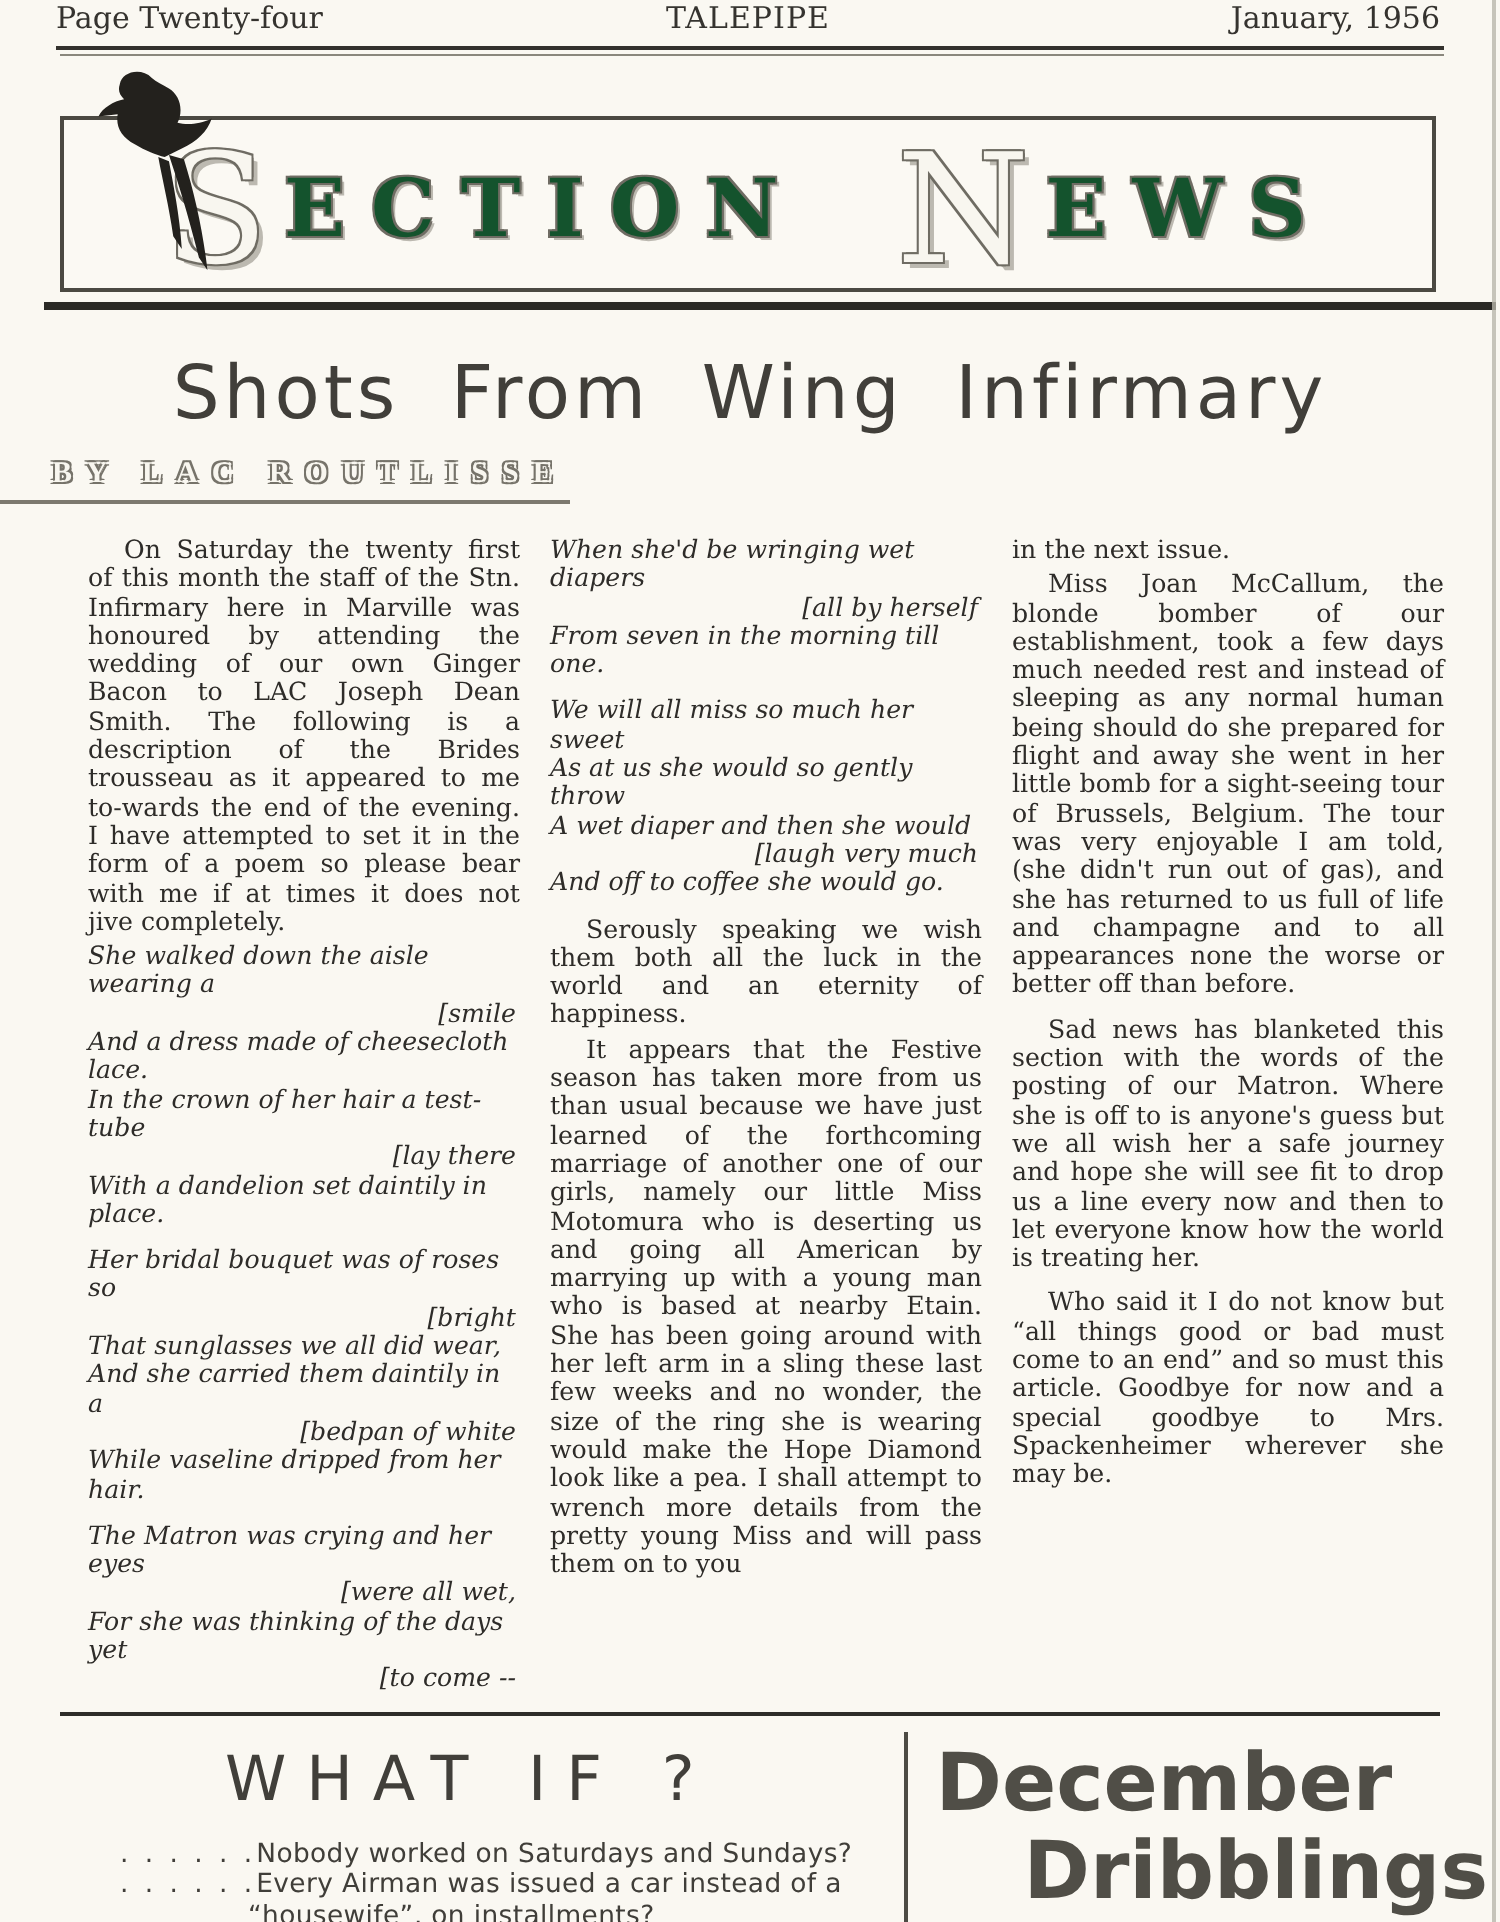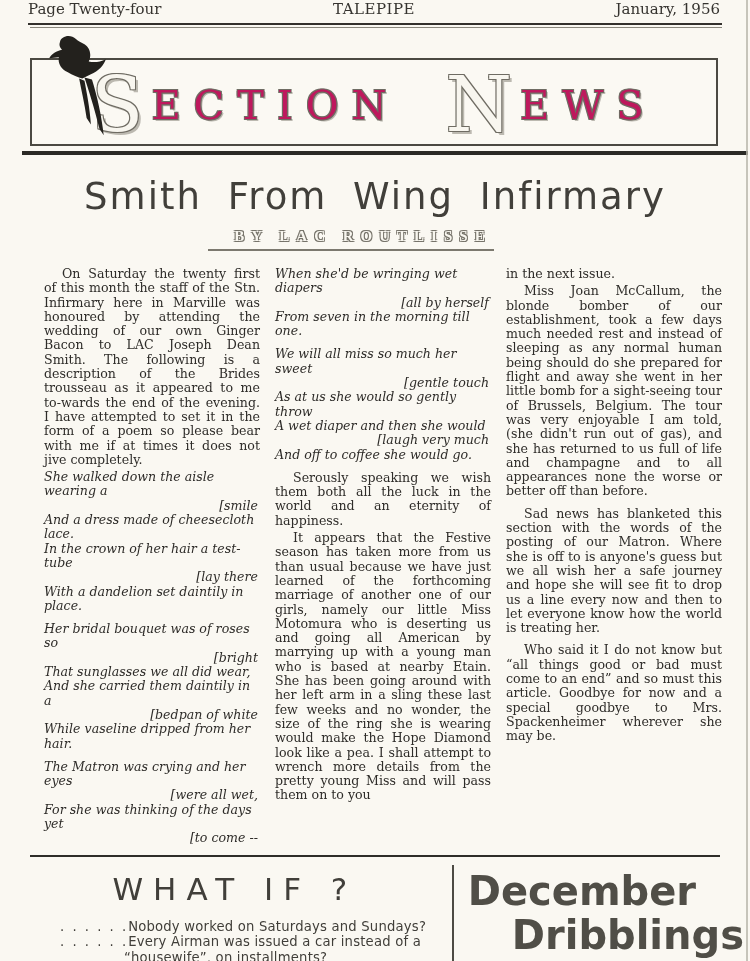--- a/index.html
+++ b/index.html
@@ -14,28 +14,28 @@
   .runhead .mid{flex:1;text-align:center;letter-spacing:.5px;}
   .runhead .right{flex:1;text-align:right;}
   .runrule{margin:5px 28px 0 28px;border-top:2px solid #33312d;}
   .runrule2{margin:2px 28px 0 30px;border-top:1px solid #8a877d;}
   
   .banner{position:relative;margin:30px 32px 0 30px;height:84px;border:2px solid #4b4942;background:#fbf9f3;
     display:flex;align-items:center;justify-content:center;gap:46px;}
   .bword{display:flex;align-items:flex-end;}
   .bcap{font-size:76px;line-height:.8;margin-bottom:-6px;color:#f8f6ef;
     text-shadow:-1px -1px 0 #6f6c63,1px -1px 0 #6f6c63,-1px 1px 0 #6f6c63,1px 1px 0 #6f6c63,3px 3px 0 rgba(110,106,96,.45);}
-  .brest{font-size:40px;line-height:1;letter-spacing:13px;margin-bottom:4px;padding-left:8px;color:#be185d;
-    text-shadow:-1px -1px 0 #6f6c63,1px -1px 0 #6f6c63,-1px 1px 0 #6f6c63,1px 1px 0 #6f6c63,2px 2px 0 rgba(110,106,96,.45);}
+  .brest{font-size:40px;line-height:1;letter-spacing:13px;margin-bottom:4px;padding-left:8px;color:#14532d;
+    text-shadow:-1px -1px 0 #6f6c63,1px -1px 0 #6f6c63,-1px 1px 0 #6f6c63,1px 1px 0 #6f6c63,2px 2px 0 rgba(110,106,96,.45);font-weight:bold;}
   .bird{position:absolute;left:14px;top:-26px;width:62px;height:104px;}
   .thickrule{margin:5px 2px 0 22px;height:4px;background:#2b2a26;}
   
   .art-title{margin-top:20px;text-align:center;font-family:"DejaVu Sans",sans-serif;font-weight:400;
     font-size:37px;letter-spacing:2px;word-spacing:12px;color:#413f3a;}
-  .byline-wrap{text-align:center;padding-right:48px;margin-top:8px;}
+  .byline-wrap{text-align:left;padding-right:48px;margin-top:8px;}
   .byline{display:inline-block;font-family:"Liberation Serif",serif;font-weight:bold;font-size:15px;
     letter-spacing:7px;padding:0 2px 4px 26px;border-bottom:2px solid #7c796f;color:#f8f6ef;
     text-shadow:-1px -1px 0 #76736a,1px -1px 0 #76736a,-1px 1px 0 #76736a,1px 1px 0 #76736a;}
   
   .cols{display:flex;gap:15px;padding:16px 28px 0 44px;font-size:12.6px;line-height:14.3px;text-align:justify;}
   .col{flex:1;min-width:0;}
   .col p{margin:0 0 3px 0;text-indent:18px;}
   .col p.noindent{text-indent:0;}
   .poem{margin-top:0;font-style:italic;}
   .poem-line{text-align:left;}
@@ -78,21 +78,21 @@
     <span class="bcap">S</span>
     <span class="brest">ECTION</span>
   </span>
   <span class="bword">
     <span class="bcap">N</span>
     <span class="brest">EWS</span>
   </span>
 </div>
 <div class="thickrule"></div>
 
-<div class="art-title">Smith From Wing Infirmary</div>
+<div class="art-title">Shots From Wing Infirmary</div>
 <div class="byline-wrap">
   <span class="byline">BY LAC ROUTLISSE</span>
 </div>
 
 <div class="cols">
 
   <div class="col">
     <p>On Saturday the twenty first of this month the staff of the Stn. Infirmary here in Marville was honoured by attending the wedding of our own Ginger Bacon to LAC Joseph Dean Smith. The following is a description of the Brides trousseau as it appeared to me to-wards the end of the evening. I have attempted to set it in the form of a poem so please bear with me if at times it does not jive completely.</p>
     <div class="poem">
       <div class="poem-line"><span>She walked down the aisle wearing a</span></div>
@@ -113,21 +113,20 @@
       <div class="poem-cont">[to come --</div>
     </div>
   </div>
 
   <div class="col">
     <div class="poem" style="margin-top:0;">
       <div class="poem-line"><span>When she'd be wringing wet diapers</span></div>
       <div class="poem-cont">[all by herself</div>
       <div class="poem-line gap-after"><span>From seven in the morning till one.</span></div>
       <div class="poem-line"><span>We will all miss so much her sweet</span></div>
-      <div class="poem-cont">[gentle touch</div>
       <div class="poem-line"><span>As at us she would so gently throw</span></div>
       <div class="poem-line"><span>A wet diaper and then she would</span></div>
       <div class="poem-cont">[laugh very much</div>
       <div class="poem-line gap-after"><span>And off to coffee she would go.</span></div>
     </div>
     <p>Serously speaking we wish them both all the luck in the world and an eternity of happiness.</p>
     <p>It appears that the Festive season has taken more from us than usual because we have just learned of the forthcoming marriage of another one of our girls, namely our little Miss Motomura who is deserting us and going all American by marrying up with a young man who is based at nearby Etain.  She has been going around with her left arm in a sling these last few weeks and no wonder, the size of the ring she is wearing would make the Hope Diamond look like a pea. I shall attempt to wrench more details from the pretty young Miss and will pass them on to you</p>
   </div>
 
   <div class="col">

